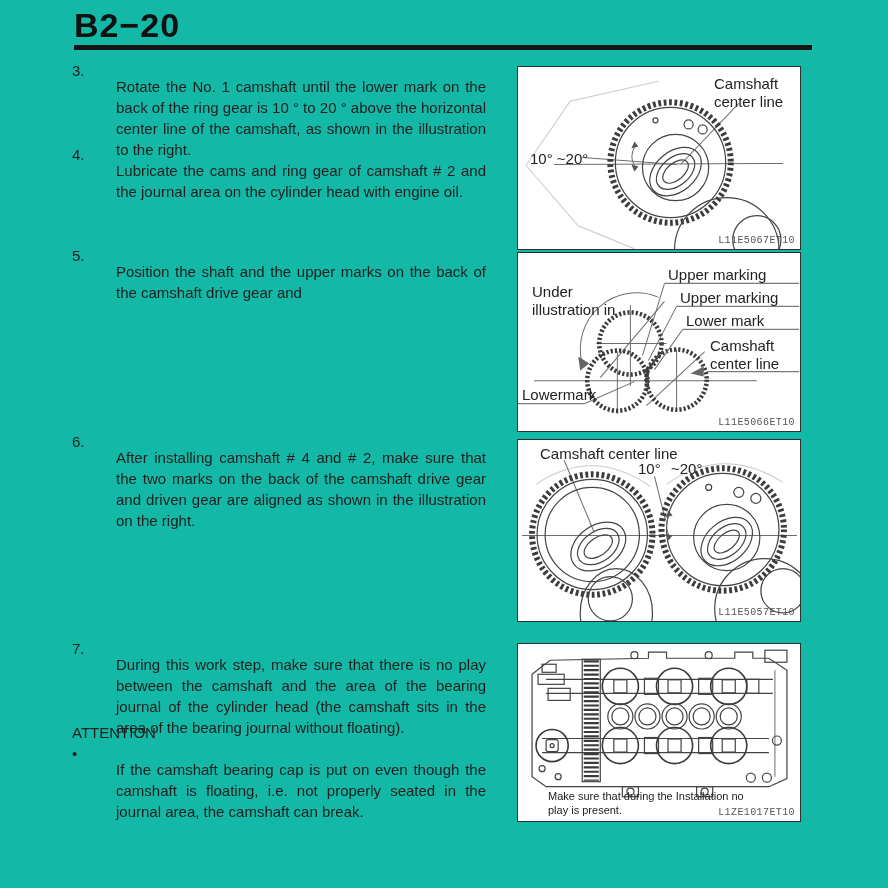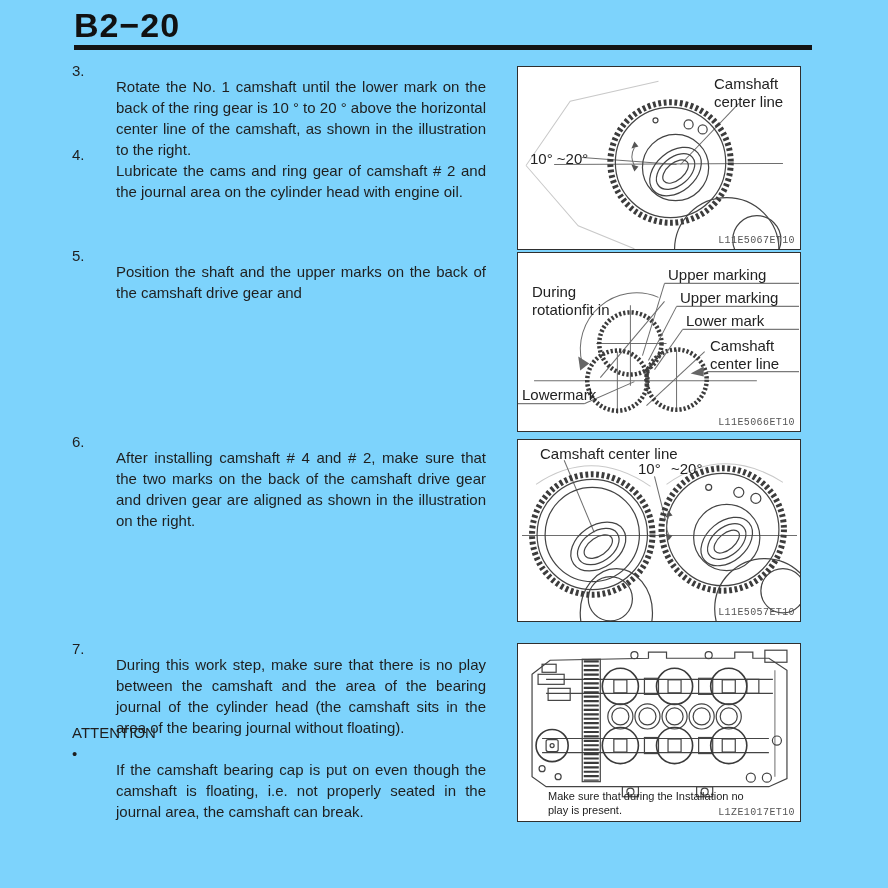--- a/index.html
+++ b/index.html
@@ -1,16 +1,16 @@
 <!DOCTYPE html>
 <html><head>
 <meta charset="utf-8">
 <style>
   html,body{margin:0;padding:0;background:#ffffff;}
-  .page{position:relative;width:888px;height:888px;background:#7dd3fc;overflow:hidden;
+  .page{position:relative;width:888px;height:888px;background:#14b8a6;overflow:hidden;
         font-family:"Liberation Sans","DejaVu Sans",sans-serif;color:#1f1f1f;}
   .title{position:absolute;left:74px;top:6px;font-size:34px;font-weight:bold;letter-spacing:1px;color:#111;}
   .title-rule{position:absolute;left:74px;top:45px;width:738px;height:5px;background:#141414;}
   .step{position:absolute;left:72px;display:flex;font-size:15px;line-height:21px;}
   .step .num{width:28px;flex:none;}
   .step .body{width:402px;}
   .step .body p{margin:16px;text-align:justify;}
   .attn-head{position:absolute;left:72px;font-size:15px;line-height:21px;}
   .fig{position:absolute;left:517px;width:284px;border:1.5px solid #2f2f2f;background:#fff;box-sizing:border-box;}
   .fig svg{position:absolute;left:0;top:0;width:100%;height:100%;}
@@ -123,21 +123,21 @@
       <line class="sl" x1="146" y1="30" x2="124" y2="102"></line>
       <line class="ul" x1="158" y1="53" x2="280" y2="53"></line>
       <line class="sl" x1="158" y1="53" x2="130" y2="107"></line>
       <line class="ul" x1="164" y1="76" x2="280" y2="76"></line>
       <line class="sl" x1="164" y1="76" x2="136" y2="116"></line>
       <line class="ul" x1="188" y1="118" x2="280" y2="118"></line>
       <polygon points="172,120 185,113 185,123" fill="#666"></polygon>
       <line class="ul" x1="0" y1="150" x2="66" y2="150"></line>
       <line class="sl" x1="66" y1="150" x2="116" y2="128"></line>
     </svg>
-    <div class="figlabel" style="left:14px;top:30px;width:86px">During rotationfit in</div>
+    <div class="figlabel" style="left:14px;top:30px;width:86px">Under illustration in</div>
     <div class="figlabel" style="left:150px;top:13px">Upper marking</div>
     <div class="figlabel" style="left:162px;top:36px">Upper marking</div>
     <div class="figlabel" style="left:168px;top:59px">Lower mark</div>
     <div class="figlabel" style="left:192px;top:84px;width:78px">Camshaft center line</div>
     <div class="figlabel" style="left:4px;top:133px">Lowermark</div>
     <div class="figcode">L11E5066ET10</div>
   </div>
 
   <div class="fig" style="top:439px;height:183px">
     <svg viewBox="0 0 281 180">

